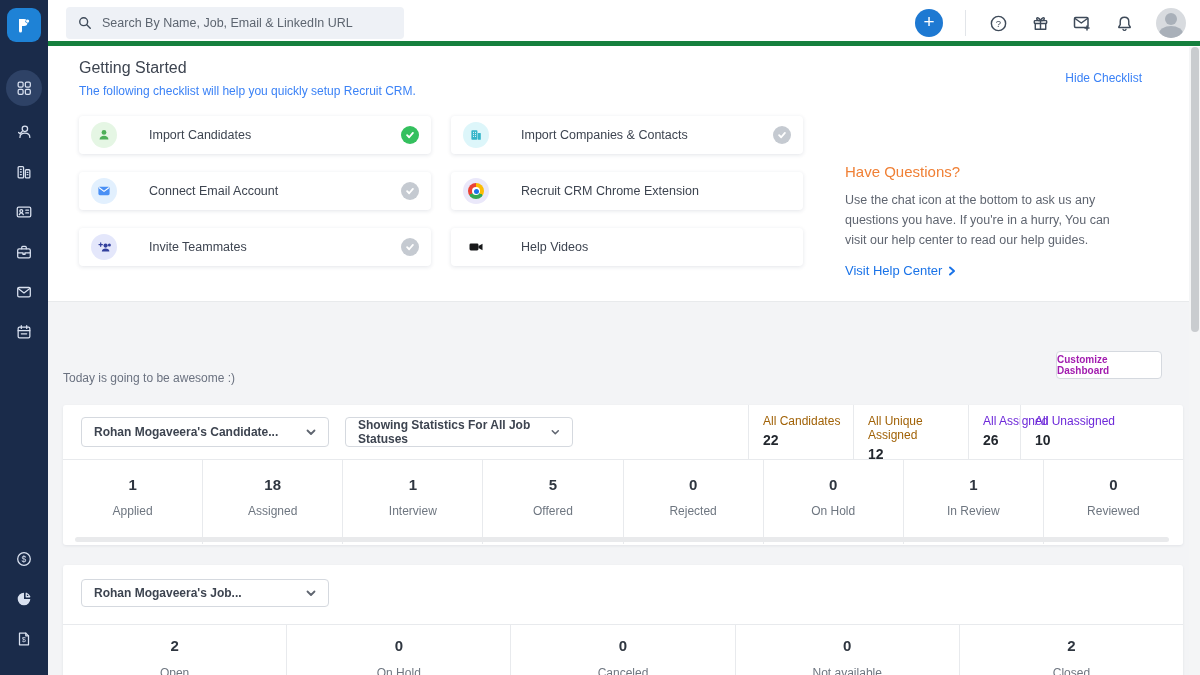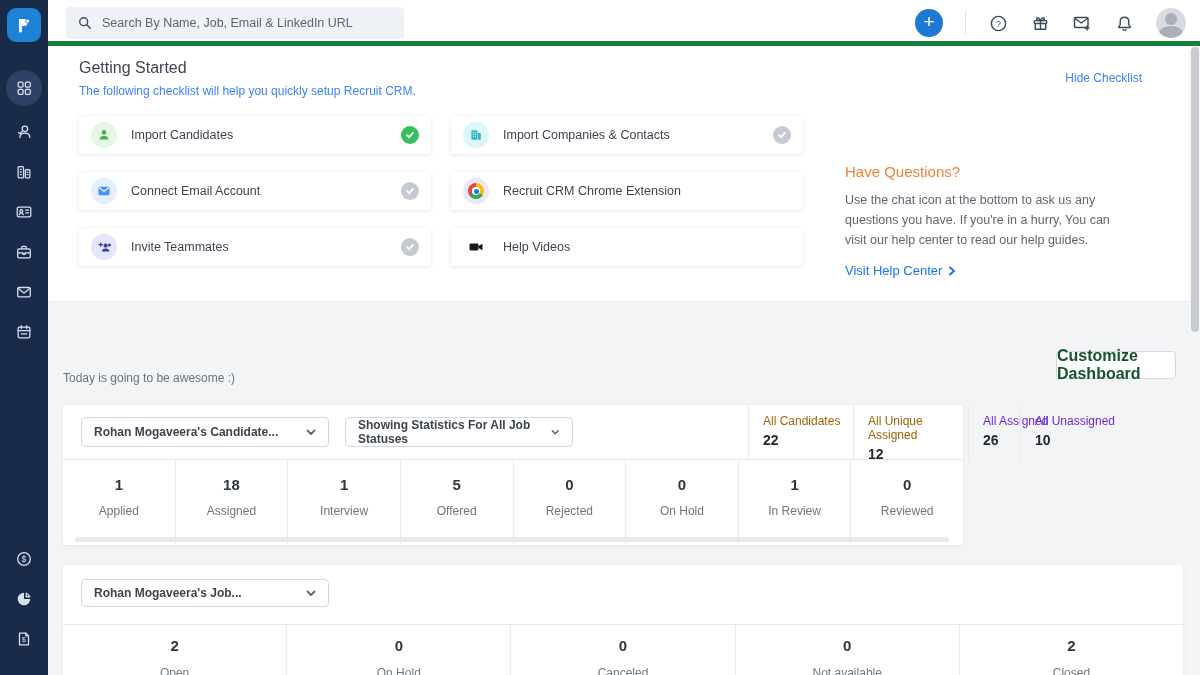--- a/index.html
+++ b/index.html
@@ -30,21 +30,21 @@
   .tb-icon svg text { stroke:none; fill:#3e4a59; }
   .avatar { width:30px; height:30px; border-radius:50%; background:#d8dbdf; overflow:hidden; position:relative; cursor:pointer; }
   .avatar::before { content:""; position:absolute; left:9px; top:5px; width:12px; height:12px; border-radius:50%; background:#a9b0b9; }
   .avatar::after { content:""; position:absolute; left:3px; top:18px; width:24px; height:16px; border-radius:50%; background:#a9b0b9; }
 
   
   .gs { position:absolute; left:48px; top:30px; width:1152px; height:272px; background:#ffffff; border-bottom:1px solid #e8eaec; }
   .gs-title { position:absolute; left:31px; top:29px; font-size:16px; color:#3d4450; }
   .gs-sub { position:absolute; left:31px; top:54px; font-size:12px; color:#3b82f6; }
   .hide-check { position:absolute; right:58px; top:41px; font-size:12px; color:#3b82f6; cursor:pointer; }
-  .card { position:absolute; width:352px; height:38px; background:#fff; border-radius:4px; box-shadow:0 1px 4px rgba(25,40,70,.12); display:flex; align-items:center; padding:0 12px; cursor:pointer; }
+  .card { position:absolute; width:352px; height:38px; background:#fff; border-radius:4px; box-shadow:0 1px 4px rgba(25,40,70,.12); display:flex; align-items:center; padding:0 12px; cursor:pointer;gap:18px; }
   .ccol1 { left:31px; } .ccol2 { left:403px; }
   .crow1 { top:86px; } .crow2 { top:142px; } .crow3 { top:198px; }
   .cicon { width:26px; height:26px; border-radius:50%; display:flex; align-items:center; justify-content:center; margin-right:14px; flex:none; }
   .cicon.green { background:#e5f6e4; } .cicon.blue { background:#e2f0fe; }
   .cicon.lav { background:#e4e7fb; } .cicon.teal { background:#ddf6fa; }
   .cicon.lav2 { background:#eae8fa; } .cicon.plain { background:transparent; }
   .clabel { font-size:12.5px; color:#3d4450; }
   .badge { margin-left:auto; width:18px; height:18px; border-radius:50%; display:flex; align-items:center; justify-content:center; flex:none; }
   .badge.done { background:#34c05e; } .badge.pending { background:#c5cad1; }
   .badge svg { stroke:#fff; fill:none; stroke-width:2.2; stroke-linecap:round; stroke-linejoin:round; }
@@ -54,25 +54,25 @@
   .chrome::after { content:""; position:absolute; left:5.5px; top:5.5px; width:5px; height:5px; border-radius:50%; background:#1a73e8; }
 
   .hq-title { position:absolute; left:797px; top:133px; font-size:15px; color:#f08036; }
   .hq-body { position:absolute; left:797px; top:160px; width:288px; font-size:12.5px; line-height:1.6; color:#5f6570; }
   .hq-link { position:absolute; left:797px; top:233px; font-size:13px; color:#1a73e8; cursor:pointer; display:flex; align-items:center; gap:6px; }
   .hq-link svg { stroke:#1a73e8; fill:none; stroke-width:2; stroke-linecap:round; stroke-linejoin:round; }
 
   
   .greet-title { position:absolute; left:63px; top:344px; font-size:20px; color:#3d4450; }
   .greet-sub { position:absolute; left:63px; top:371px; font-size:12px; color:#6b7280; }
-  .customize { position:absolute; left:1056px; top:351px; width:120px; height:28px; background:#fff; border:1px solid #d5d9df; border-radius:4px; font-size:16px; font-weight:700; color:#14532d; display:flex; align-items:center; justify-content:center; cursor:pointer; }
+  .customize { position:absolute; left:1056px; top:351px; width:106px; height:28px; background:#fff; border:1px solid #d5d9df; border-radius:4px; font-size:10px; font-weight:700; color:#a21caf; display:flex; align-items:center; justify-content:center; cursor:pointer; }
 
   
   .panel { position:absolute; left:63px; background:#fff; border-radius:3px; box-shadow:0 1px 3px rgba(25,40,70,.08); }
-  .cand-panel { top:405px; width:900px; height:140px; }
+  .cand-panel { top:405px; width:1120px; height:140px; }
   .panel-head { position:relative; height:55px; border-bottom:1px solid #e8eaed; }
   .dd { position:absolute; height:30px; border:1px solid #d5d9df; border-radius:4px; background:#fff; display:flex; align-items:center; padding:0 12px; cursor:pointer; font-size:12px; font-weight:600; color:#3d4450; }
   .dd svg { stroke:#5f6570; fill:none; stroke-width:1.8; stroke-linecap:round; stroke-linejoin:round; margin-left:auto; }
   .dd1 { left:18px; top:12px; width:248px; }
   .dd2 { left:282px; top:12px; width:228px; }
   .dd-jobs { left:18px; top:14px; width:248px; height:28px; }
   .sum-cell { position:absolute; top:0; height:55px; border-left:1px solid #e8eaed; padding:9px 0 0 14px; }
   .sum-label { font-size:12px; color:#a16207; }
   .sum-value { font-size:14px; font-weight:700; color:#23282f; margin-top:4px; }
   .sum-cell.em .sum-label { color:#6d28d9; font-weight:400; }

